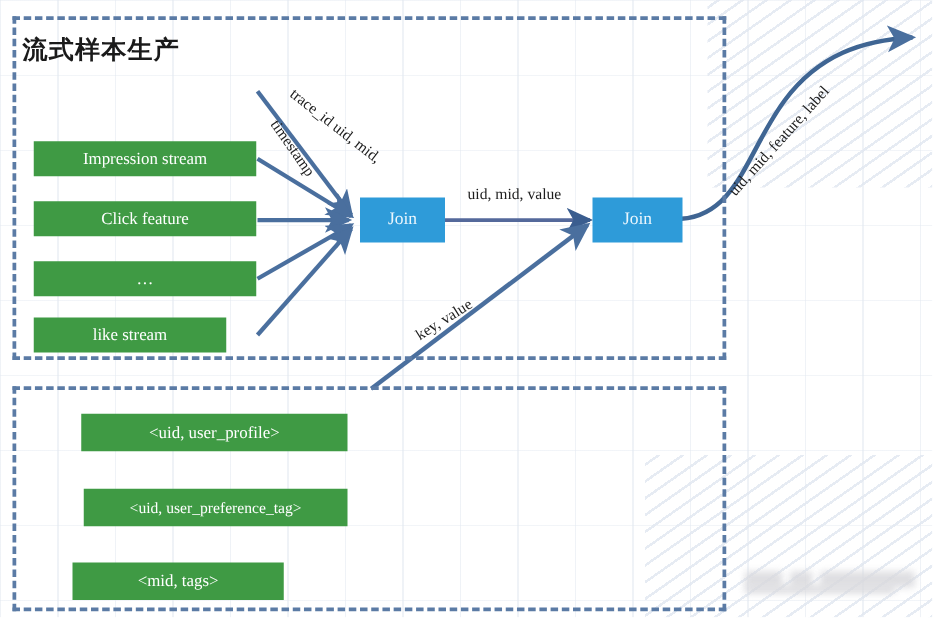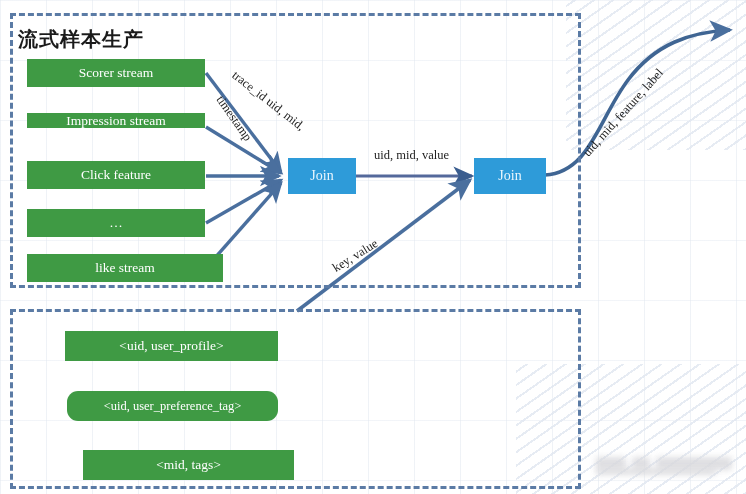--- a/index.html
+++ b/index.html
@@ -61,21 +61,21 @@
     background: #3f9a44;
     color: #ffffff;
     display: flex;
     align-items: center;
     justify-content: center;
     font-size: 13.5px;
     font-family: "Liberation Serif", serif;
     white-space: nowrap;
     box-sizing: border-box;
   }
-  .green-box.small { font-size: 12.5px; border-radius: 11px; }
+  .green-box.small { font-size: 12.5px; }
 
   .join-box {
     position: absolute;
     background: #2e9bd9;
     color: #eaf6fd;
     display: flex;
     align-items: center;
     justify-content: center;
     font-size: 14px;
     font-family: "Liberation Serif", serif;
@@ -148,49 +148,48 @@
 
     <path d="M545,175 C590,172 598,120 628,80 C655,44 690,32 730,30" stroke="#3f6593" stroke-width="3.6" fill="none" marker-end="url(#ah)"></path>
   </svg>
 
   <div class="dashed-box" style="left:10px; top:13px; width:571px; height:275px;"></div>
 
   <div class="dashed-box" style="left:10px; top:309px; width:571px; height:180px;"></div>
 
   <div class="title-cn" style="left:18px; top:26px;">流式样本生产</div>
 
-  <div class="green-box" style="left:27px; top:59px; width:178px; height:28px;">Scorer stream</div>
 
-  <div class="green-box" style="left:27px; top:113px; width:178px; height:15px;">Impression stream</div>
+  <div class="green-box" style="left:27px; top:113px; width:178px; height:28px;">Impression stream</div>
 
   <div class="green-box" style="left:27px; top:161px; width:178px; height:28px;">Click feature</div>
 
   <div class="green-box" style="left:27px; top:209px; width:178px; height:28px;">…</div>
 
-  <div class="green-box" style="left:27px; top:254px; width:196px; height:28px;">like stream</div>
+  <div class="green-box" style="left:27px; top:254px; width:154px; height:28px;">like stream</div>
 
   <div class="join-box" style="left:288px; top:158px; width:68px; height:36px;">Join</div>
 
   <div class="join-box" style="left:474px; top:158px; width:72px; height:36px;">Join</div>
 
   <div class="edge-label rot-neg38" style="left:238px; top:68px;">trace_id uid, mid,</div>
 
   <div class="edge-label rot-neg55" style="left:225px; top:93px;">timestamp</div>
 
   <div class="edge-label" style="left:374px; top:148px;">uid, mid, value</div>
 
   <div class="edge-label rot-up32" style="left:330px; top:263px;">key, value</div>
 
   <div class="edge-label rot-up48" style="left:580px; top:150px;">uid, mid, feature, label</div>
 
   <div class="green-box" style="left:65px; top:331px; width:213px; height:30px;">&lt;uid, user_profile&gt;</div>
 
   <div class="green-box small" style="left:67px; top:391px; width:211px; height:30px;">&lt;uid, user_preference_tag&gt;</div>
 
-  <div class="green-box" style="left:83px; top:450px; width:211px; height:30px;">&lt;mid, tags&gt;</div>
+  <div class="green-box" style="left:58px; top:450px; width:169px; height:30px;">&lt;mid, tags&gt;</div>
 
   <div class="redact" style="left:596px; top:452px; width:140px; height:26px;">
     <span style="left:0px;   top:5px;  width:30px; height:13px;"></span>
     <span style="left:36px;  top:5px;  width:18px; height:13px;"></span>
     <span style="left:60px;  top:5px;  width:76px; height:13px;"></span>
     <span style="left:0px;   top:16px; width:120px; height:7px;"></span>
   </div>
 
 </div>
 

